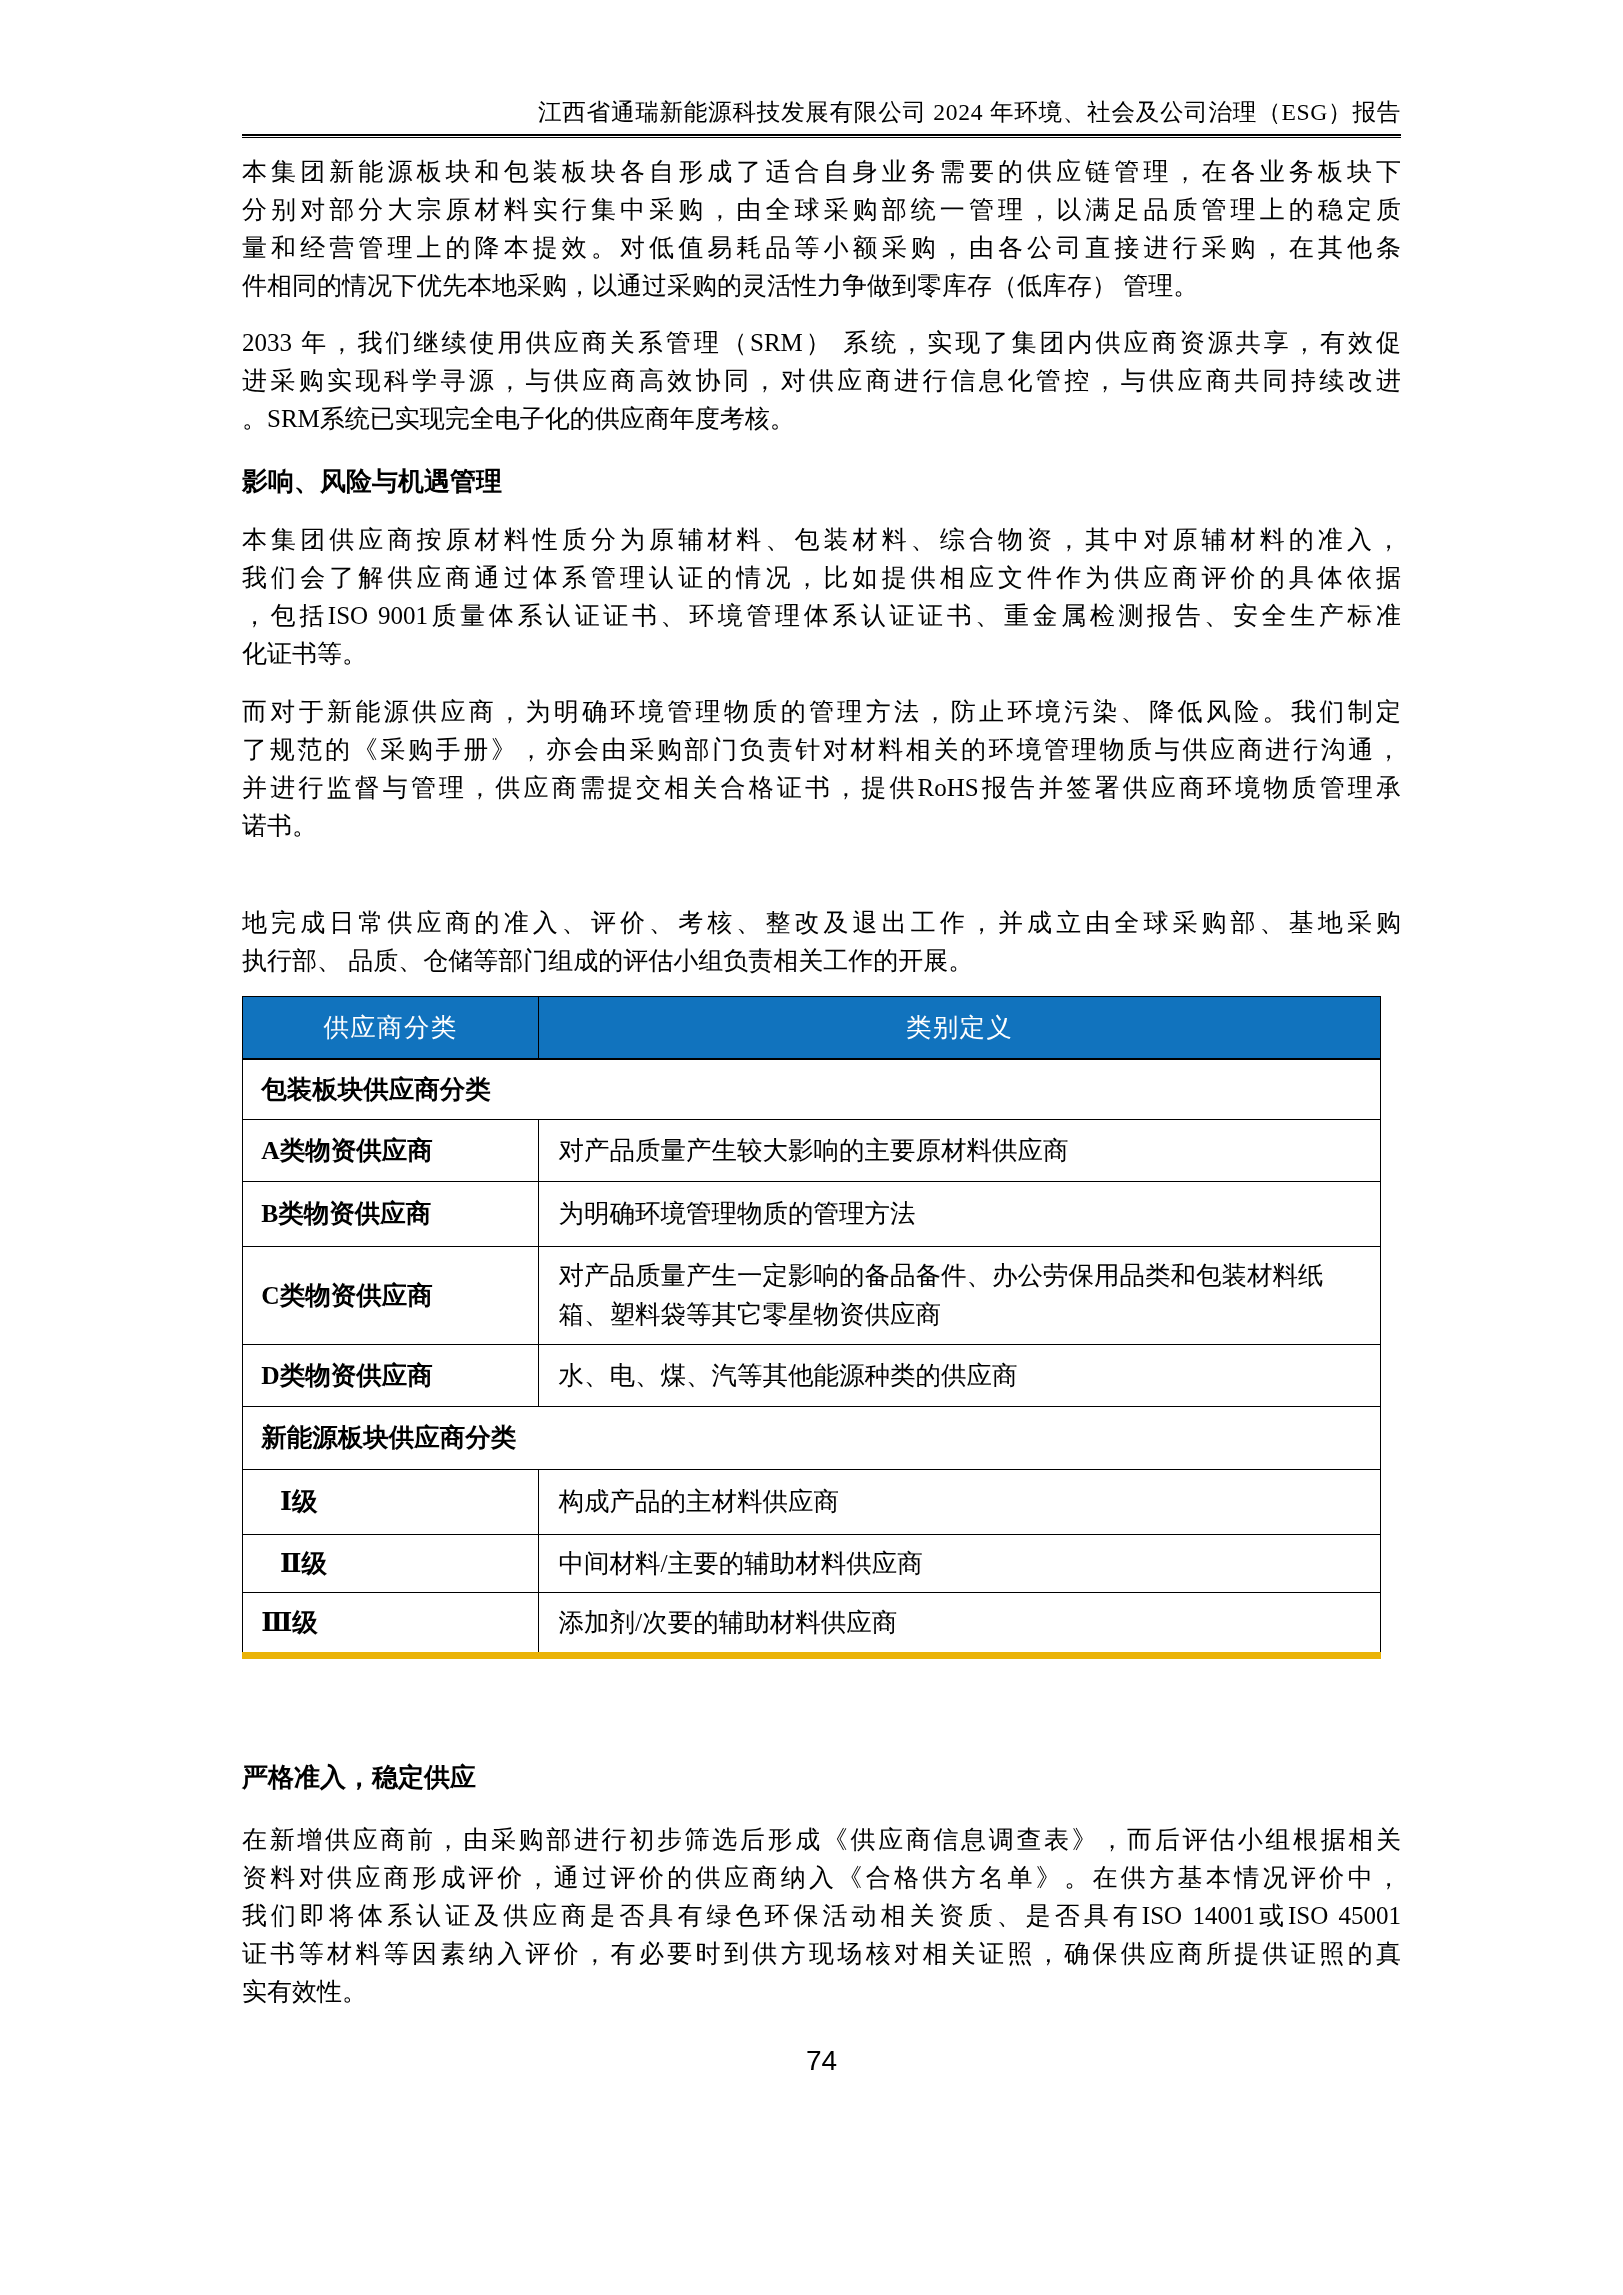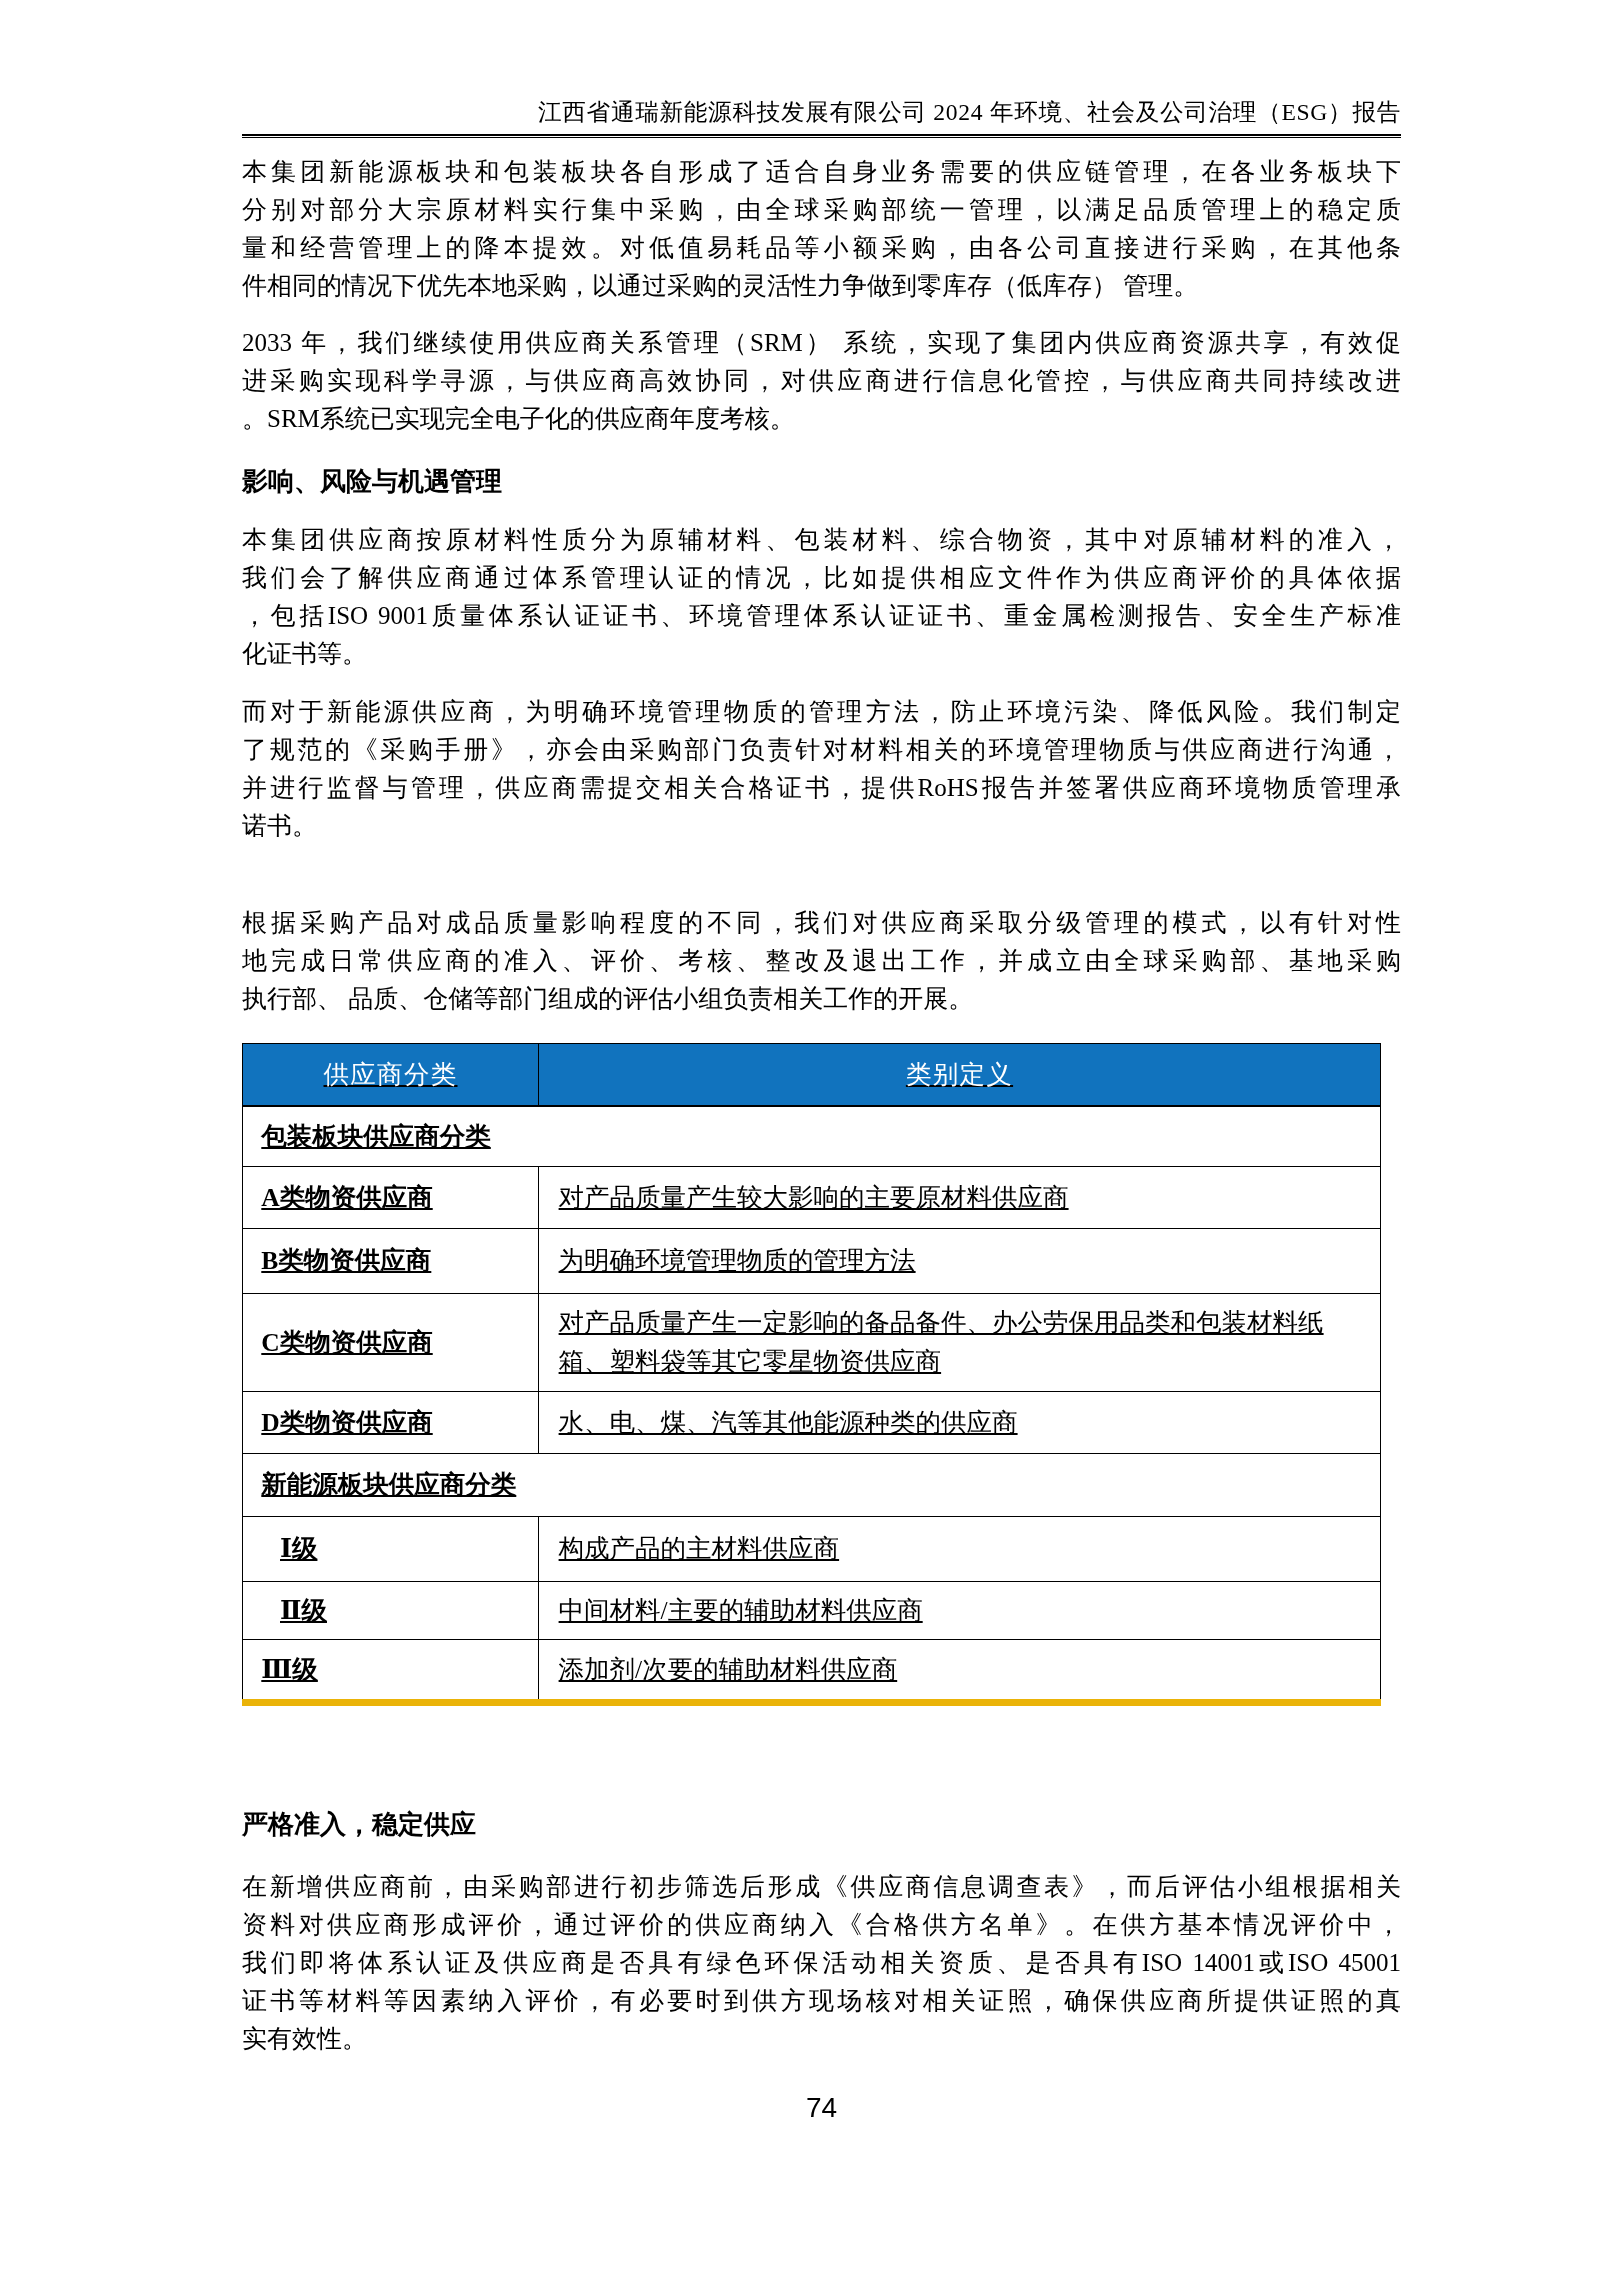--- a/index.html
+++ b/index.html
@@ -50,26 +50,25 @@
   #p1 { margin-top: 15px; }
   #p2 { margin-top: 19px; }
   #h-impact { margin-top: 25.5px; }
   #p3 { margin-top: 20px; }
   #p4 { margin-top: 19.6px; }
   #p5 { margin-top: 59px; }
   #h-strict { margin-top: 100px; }
   #p6 { margin-top: 24px; }
   
   table.supplier-table {
-    margin-top: 25px;
+    margin-top: 16px;
     border-collapse: collapse;
     table-layout: fixed;
     width: 1139px;
     font-size: 25.5px;
-    text-decoration: underline;
   }
   .supplier-table td, .supplier-table th {
     border: 1.3px solid #000;
     vertical-align: middle;
     line-height: 39px;
     box-sizing: border-box;
   }
   .supplier-table thead tr { height: 63px; }
   .supplier-table thead th {
     background: #1173BE;
@@ -141,21 +140,20 @@
     </p>
 
     <p class="para" id="p4">
       <span class="ln">而对于新能源供应商，为明确环境管理物质的管理方法，防止环境污染、降低风险。我们制定</span>
       <span class="ln">了规范的《采购手册》，亦会由采购部门负责针对材料相关的环境管理物质与供应商进行沟通，</span>
       <span class="ln">并进行监督与管理，供应商需提交相关合格证书，提供RoHS报告并签署供应商环境物质管理承</span>
       <span class="ln last">诺书。</span>
     </p>
 
     <p class="para" id="p5">
-      <span class="ln">根据采购产品对成品质量影响程度的不同，我们对供应商采取分级管理的模式，以有针对性</span>
       <span class="ln">地完成日常供应商的准入、评价、考核、整改及退出工作，并成立由全球采购部、基地采购</span>
       <span class="ln last">执行部、 品质、仓储等部门组成的评估小组负责相关工作的开展。</span>
     </p>
 
     <table class="supplier-table">
       <colgroup>
         <col style="width:296px">
         <col style="width:842px">
       </colgroup>
       <thead>

